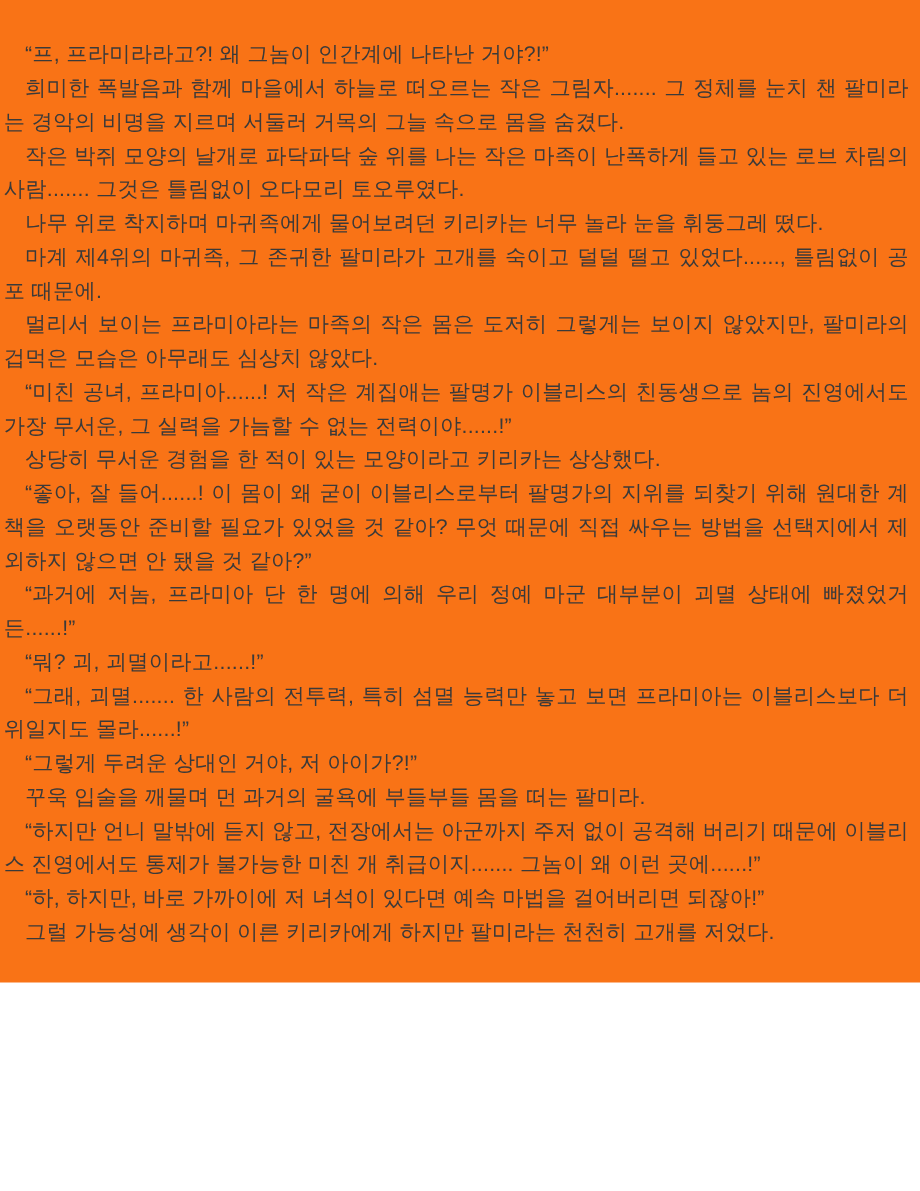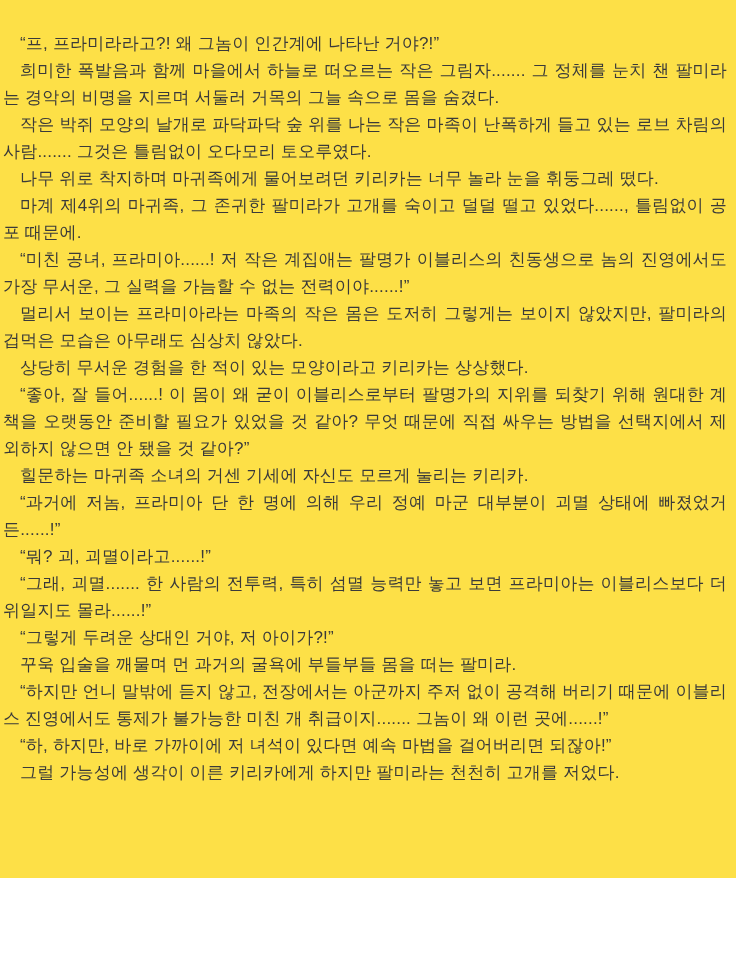--- a/index.html
+++ b/index.html
@@ -8,23 +8,23 @@
     background: #ffffff;
   }
   body {
     width: 736px;
     height: 953px;
     overflow: hidden;
   }
   .page {
     box-sizing: border-box;
     width: 736px;
-    height: 878px;
+    height: 786px;
     padding: 30px 9px 12px 3px;
-    background: #fde047;
+    background: #f97316;
   }
   .novel-text {
     font-family: "Liberation Sans", "DejaVu Sans", sans-serif;
     font-size: 17px;
     line-height: 27px;
     color: #3a3a3a;
     text-align: justify;
     word-break: break-all;
     letter-spacing: 0.2px;
   }
@@ -37,25 +37,24 @@
 </head>
 <body style="background: rgb(255, 255, 255);">
 
 <main class="page">
   <section class="novel-text" style="color: rgb(58, 58, 58);">
       <p>“프, 프라미라라고?! 왜 그놈이 인간계에 나타난 거야?!”</p>
       <p>희미한 폭발음과 함께 마을에서 하늘로 떠오르는 작은 그림자....... 그 정체를 눈치 챈 팔미라는 경악의 비명을 지르며 서둘러 거목의 그늘 속으로 몸을 숨겼다.</p>
       <p>작은 박쥐 모양의 날개로 파닥파닥 숲 위를 나는 작은 마족이 난폭하게 들고 있는 로브 차림의 사람....... 그것은 틀림없이 오다모리 토오루였다.</p>
       <p>나무 위로 착지하며 마귀족에게 물어보려던 키리카는 너무 놀라 눈을 휘둥그레 떴다.</p>
       <p>마계 제4위의 마귀족, 그 존귀한 팔미라가 고개를 숙이고 덜덜 떨고 있었다......, 틀림없이 공포 때문에.</p>
+      <p>멀리서 보이는 프라미아라는 마족의 작은 몸은 도저히 그렇게는 보이지 않았지만, 팔미라의 겁먹은 모습은 아무래도 심상치 않았다.</p>
       <p>“미친 공녀, 프라미아......! 저 작은 계집애는 팔명가 이블리스의 친동생으로 놈의 진영에서도 가장 무서운, 그 실력을 가늠할 수 없는 전력이야......!”</p>
-      <p>멀리서 보이는 프라미아라는 마족의 작은 몸은 도저히 그렇게는 보이지 않았지만, 팔미라의 겁먹은 모습은 아무래도 심상치 않았다.</p>
       <p>상당히 무서운 경험을 한 적이 있는 모양이라고 키리카는 상상했다.</p>
       <p>“좋아, 잘 들어......! 이 몸이 왜 굳이 이블리스로부터 팔명가의 지위를 되찾기 위해 원대한 계책을 오랫동안 준비할 필요가 있었을 것 같아? 무엇 때문에 직접 싸우는 방법을 선택지에서 제외하지 않으면 안 됐을 것 같아?”</p>
-      <p>힐문하는 마귀족 소녀의 거센 기세에 자신도 모르게 눌리는 키리카.</p>
       <p>“과거에 저놈, 프라미아 단 한 명에 의해 우리 정예 마군 대부분이 괴멸 상태에 빠졌었거든......!”</p>
       <p>“뭐? 괴, 괴멸이라고......!”</p>
       <p>“그래, 괴멸....... 한 사람의 전투력, 특히 섬멸 능력만 놓고 보면 프라미아는 이블리스보다 더 위일지도 몰라......!”</p>
       <p>“그렇게 두려운 상대인 거야, 저 아이가?!”</p>
       <p>꾸욱 입술을 깨물며 먼 과거의 굴욕에 부들부들 몸을 떠는 팔미라.</p>
       <p>“하지만 언니 말밖에 듣지 않고, 전장에서는 아군까지 주저 없이 공격해 버리기 때문에 이블리스 진영에서도 통제가 불가능한 미친 개 취급이지....... 그놈이 왜 이런 곳에......!”</p>
       <p>“하, 하지만, 바로 가까이에 저 녀석이 있다면 예속 마법을 걸어버리면 되잖아!”</p>
       <p>그럴 가능성에 생각이 이른 키리카에게 하지만 팔미라는 천천히 고개를 저었다.</p>
     </section>
 </main>

